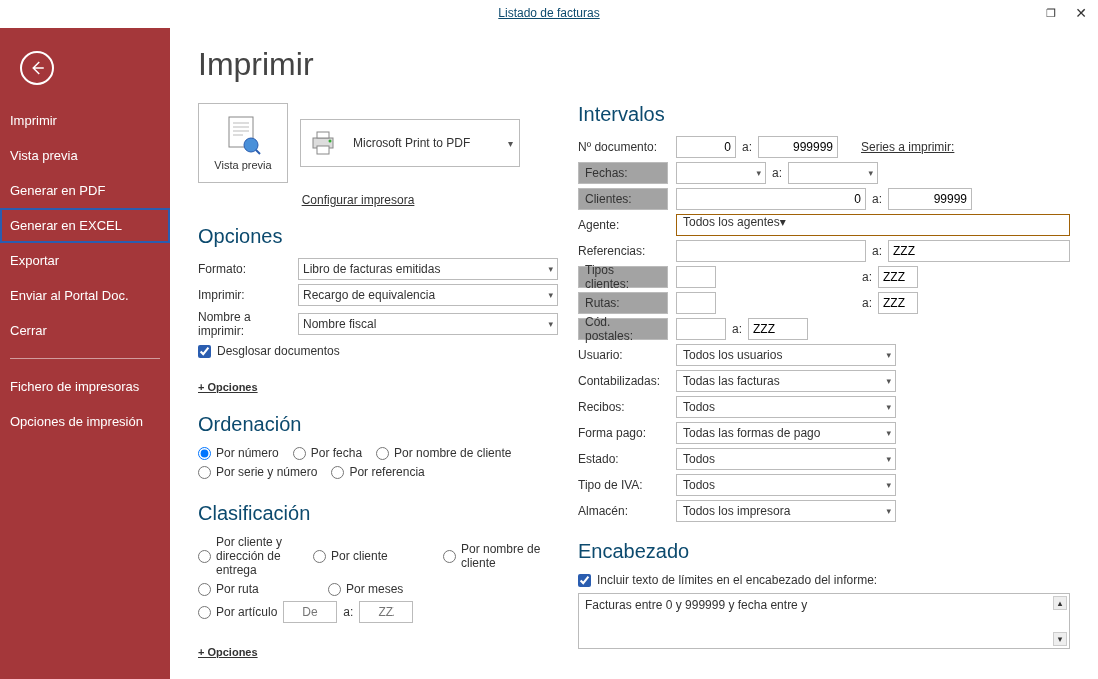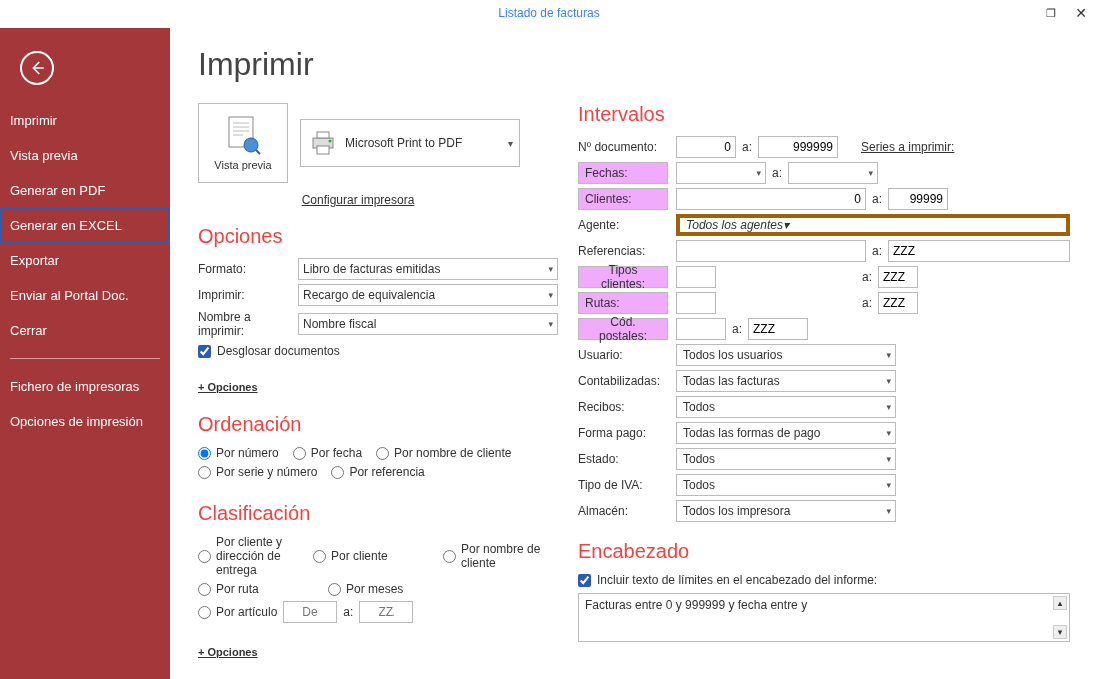--- a/index.html
+++ b/index.html
@@ -1,41 +1,41 @@
 <!DOCTYPE html>
 <html><head>
 <meta charset="utf-8">
 <style>
   * { box-sizing: border-box; margin: 0; padding: 0; font-family: "Segoe UI", Arial, sans-serif; }
   body { width: 1098px; height: 679px; background: #fff; overflow: hidden; position: relative; }
   .titlebar { height: 28px; background: #fff; position: relative; }
-  .titlebar .title { position: absolute; left: 50%; transform: translateX(-50%); top: 6px; font-size: 12px; color: #3b82f6; }
+  .titlebar .title { position: absolute; left: 50%; transform: translateX(-50%); top: 6px; font-size: 12px; color: #0c4a6e; text-decoration: underline; }
   .titlebar .wbtn { position: absolute; top: 4px; width: 18px; height: 18px; display: flex; align-items: center; justify-content: center; cursor: pointer; font-size: 14px; color: #333; }
   .titlebar .wmax { right: 38px; font-size: 11px; }
   .titlebar .wclose { right: 8px; }
 
   .main { display: flex; height: 651px; }
   .sidebar { width: 170px; background: #a4373a; color: #fff; padding-top: 15px; }
   .back { width: 34px; height: 34px; border: 2px solid #fff; border-radius: 50%; margin: 8px 0 18px 20px; display: flex; align-items: center; justify-content: center; cursor: pointer; }
   .back svg { width: 18px; height: 18px; fill: none; stroke: #fff; stroke-width: 2; }
   .nav-item { padding: 10px 10px 10px 10px; font-size: 13px; cursor: pointer; }
   .nav-item.selected { border: 2px solid #2a5db0; background: #a4373a; padding: 8px 8px; }
   .divider { border-top: 1px solid rgba(255,255,255,0.5); margin: 10px 10px; }
 
   .content { flex: 1; padding: 18px 28px 10px 28px; overflow: auto; color: #333; }
   .h1 { font-size: 32px; font-weight: 300; color: #444; margin-bottom: 20px; }
-  .h2 { font-size: 20px; font-weight: 400; color: #ef4444; margin: 18px 0 10px 0; }
+  .h2 { font-size: 20px; font-weight: 400; color: #0c4a6e; margin: 18px 0 10px 0; }
 
   .row { display: flex; }
   .col-l { width: 360px; margin-right: 20px; }
   .col-r { flex: 1; }
 
   .preview-print { display: flex; gap: 12px; align-items: stretch; }
   .big-btn { width: 90px; height: 80px; border: 1px solid #bbb; background: #fff; display: flex; flex-direction: column; align-items: center; justify-content: center; gap: 4px; cursor: pointer; font-size: 11px; color: #333; }
-  .printer-sel { width: 220px; height: 48px; border: 1px solid #bbb; display: flex; align-items: center; padding: 0 8px; gap: 8px; cursor: pointer; position: relative; }
+  .printer-sel { width: 220px; height: 48px; border: 1px solid #bbb; display: flex; align-items: center; padding: 0 8px; gap: 16px; cursor: pointer; position: relative; }
   .printer-sel .dd { position: absolute; right: 6px; top: 50%; transform: translateY(-50%); font-size: 10px; color:#555;}
   .conf-link { text-align: center; margin-top: 10px; font-size: 12px; text-decoration: underline; cursor: pointer; width: 320px;}
 
   .form-line { display: flex; align-items: center; margin-bottom: 4px; font-size: 12px; }
   .form-line .lbl { width: 100px; }
   .form-line select, .form-line .sel { flex: 1; height: 22px; border: 1px solid #bbb; background: #fff; padding: 0 4px; font-size: 12px; }
   .chk { display: flex; align-items: center; gap: 6px; font-size: 12px; margin-top: 6px; }
   .chk input { width: 13px; height: 13px; accent-color: #2a5db0;}
   .plus-link { font-size: 11px; font-weight: bold; text-decoration: underline; cursor: pointer; margin-top: 23px; display: inline-block; }
 
@@ -44,30 +44,30 @@
   .radio-grid.ord label { margin-right: 14px;}
   .radio-grid input { width: 13px; height:13px; }
   .clas-c1 { width: 130px;}
   .clas-c2 { flex:1; }
 
   .art-line { display:flex; align-items:center; gap:6px; font-size:12px;}
   .art-line input[type=text]{ width:54px; height:22px; border:1px solid #bbb; padding:0 18px; font-size:12px;}
 
   
   .int-line { display: flex; align-items: center; margin-bottom: 4px; font-size: 12px; }
-  .int-line .btn-lbl { width: 90px; height: 22px; border: 1px solid #bbb; background: #f0abfc; display:flex; align-items:center; padding:0 6px; cursor:pointer; margin-right:8px;text-align:center;}
+  .int-line .btn-lbl { width: 90px; height: 22px; border: 1px solid #bbb; background: #a3a3a3; display:flex; align-items:center; padding:0 6px; cursor:pointer; margin-right:8px;}
   .int-line .plain-lbl { width: 98px; }
   .int-line .a { margin: 0 6px; }
   .int-line input[type=text] { height: 22px; border: 1px solid #bbb; padding: 0 4px; font-size: 12px; text-align:right;}
   .int-line .sel-sm { height:22px; border:1px solid #bbb; background:#fff; display:flex; align-items:center; padding:0 18px 0 6px; position:relative; cursor:pointer;}
   .sel-sm .dd, .sel .dd { position:absolute; right:4px; top:50%; transform:translateY(-50%); font-size:9px; color:#555;}
   .series-link { text-decoration: underline; cursor:pointer; margin-left:23px;}
-  .wide-sel { flex:1; height:22px; border:4px solid #a16207; background:#fff; position:relative; display:flex; align-items:flex-start; padding:0 18px 0 6px; cursor:pointer;font-style:italic;}
-
-  .header-box { width: 100%; height: 49px; border:1px solid #bbb; padding:4px 6px; font-size:12px; position:relative;}
+  .wide-sel { flex:1; height:22px; border:1px solid #a16207; background:#fff; position:relative; display:flex; align-items:flex-start; padding:0 18px 0 6px; cursor:pointer;}
+
+  .header-box { width: 100%; height: 56px; border:1px solid #bbb; padding:4px 6px; font-size:12px; position:relative;}
   .header-box .sb-up, .header-box .sb-dn { position:absolute; right:2px; width:14px; height:14px; border:1px solid #ccc; background:#eee; font-size:9px; display:flex; align-items:center; justify-content:center; cursor:pointer;}
   .header-box .sb-up{ top:2px;} .header-box .sb-dn{ bottom:2px;}
   .sel { position: relative; display:flex; align-items:center; padding:0 18px 0 6px;}
 </style>
 </head>
 <body>
 
 <div class="titlebar">
   <span class="title">Listado de facturas</span>
   <div class="wbtn wmax">❐</div>
@@ -231,21 +231,21 @@
           <span class="a">a:</span>
           <div class="sel-sm" style="width:90px">
               <span class="dd">▾</span>
             </div>
         </div>
 
         <div class="int-line">
           <div class="btn-lbl">Clientes:</div>
           <input type="text" style="width: 190px;" value="0">
           <span class="a">a:</span>
-          <input type="text" style="width: 60px;" value="99999">
+          <input type="text" style="width: 84px;" value="99999">
         </div>
 
         <div class="int-line">
           <span class="plain-lbl">Agente:</span>
           <div class="wide-sel">
               <span>Todos los agentes</span>
               <span class="dd">▾</span>
             </div>
         </div>
 

